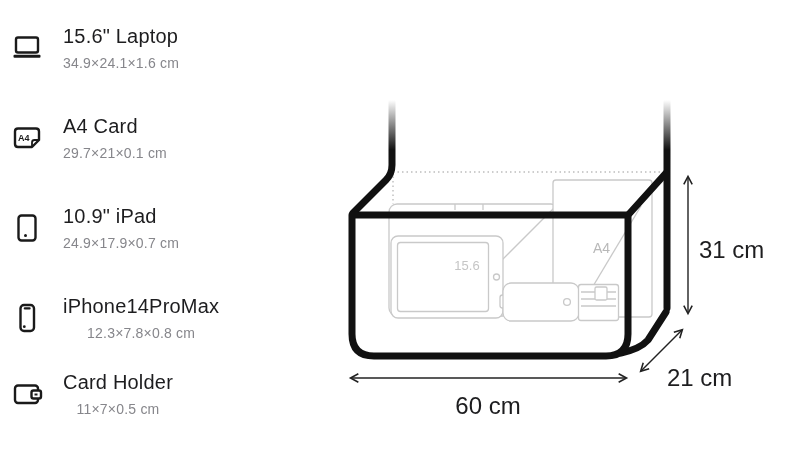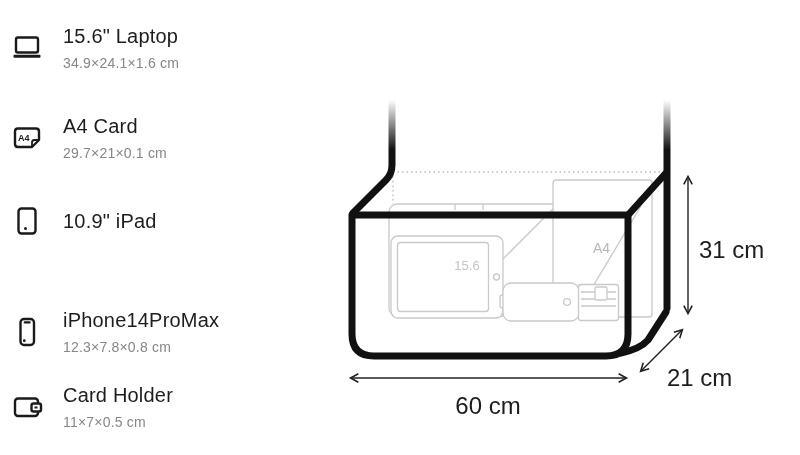--- a/index.html
+++ b/index.html
@@ -9,21 +9,21 @@
   }
   .item{
     position:absolute;left:10px;display:flex;align-items:center;
   }
   .item .icon{width:34px;height:34px;margin-right:19px;flex:0 0 34px;display:block;}
   .item .txt{display:flex;flex-direction:column;}
   .item .title{
     font-size:20px;line-height:24px;color:#1d1d1f;letter-spacing:.2px;font-weight:400;
   }
   .item .dims{
-    font-size:14px;line-height:17px;color:#86868b;margin-top:7px;letter-spacing:.2px;
+    font-size:14px;line-height:17px;color:#86868b;margin-top:7px;letter-spacing:.2px;text-align:center;
   }
   #diagram{position:absolute;left:330px;top:0;}
   .icon svg{display:block;}
 </style>
 </head>
 <body>
 
 <div class="item" style="top:24px">
   <span class="icon">
     <svg width="34" height="34" viewBox="0 0 34 34" fill="none" stroke="#1a1a1a" stroke-width="2.4">
@@ -53,38 +53,39 @@
 
 <div class="item" style="top:204px">
   <span class="icon">
     <svg width="34" height="34" viewBox="0 0 34 34" fill="none" stroke="#1a1a1a" stroke-width="2.4">
       <rect x="8.5" y="4.5" width="17" height="25" rx="3"></rect>
       <circle cx="15.5" cy="24.5" r="1.5" fill="#1a1a1a" stroke="none"></circle>
     </svg>
   </span>
   <div class="txt">
     <div class="title">10.9" iPad</div>
+    <div class="dims">24.9×17.9×0.7 cm</div>
   </div>
 </div>
 
-<div class="item" style="top:308px">
+<div class="item" style="top:294px">
   <span class="icon">
     <svg width="34" height="34" viewBox="0 0 34 34" fill="none" stroke="#1a1a1a" stroke-width="2.4">
       <rect x="10.5" y="4" width="13.5" height="26" rx="3.5"></rect>
       <path d="M14.8,7.4 H19.6" stroke-width="2.2" stroke-linecap="round"></path>
       <circle cx="14.3" cy="25.7" r="1.4" fill="#1a1a1a" stroke="none"></circle>
     </svg>
   </span>
   <div class="txt">
     <div class="title">iPhone14ProMax</div>
     <div class="dims">12.3×7.8×0.8 cm</div>
   </div>
 </div>
 
-<div class="item" style="top:383px">
+<div class="item" style="top:370px">
   <span class="icon">
     <svg width="34" height="34" viewBox="0 0 34 34" fill="none" stroke="#1a1a1a" stroke-width="2.4" stroke-linejoin="round">
       <rect x="5" y="8.5" width="23" height="17.5" rx="3"></rect>
       <rect x="21.5" y="13.5" width="9.5" height="8" rx="2" fill="#ffffff"></rect>
       <path d="M24.5,17.5 h3" stroke-width="2"></path>
     </svg>
   </span>
   <div class="txt">
     <div class="title">Card Holder</div>
     <div class="dims">11×7×0.5 cm</div>

